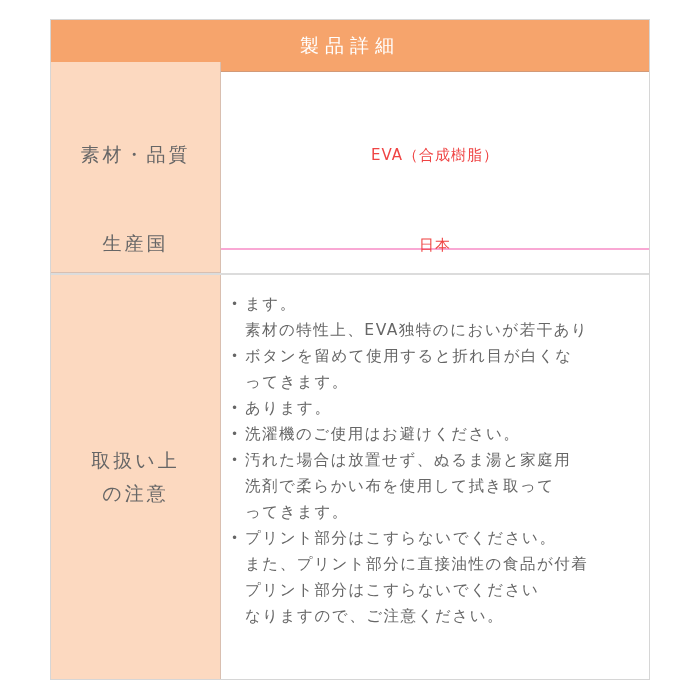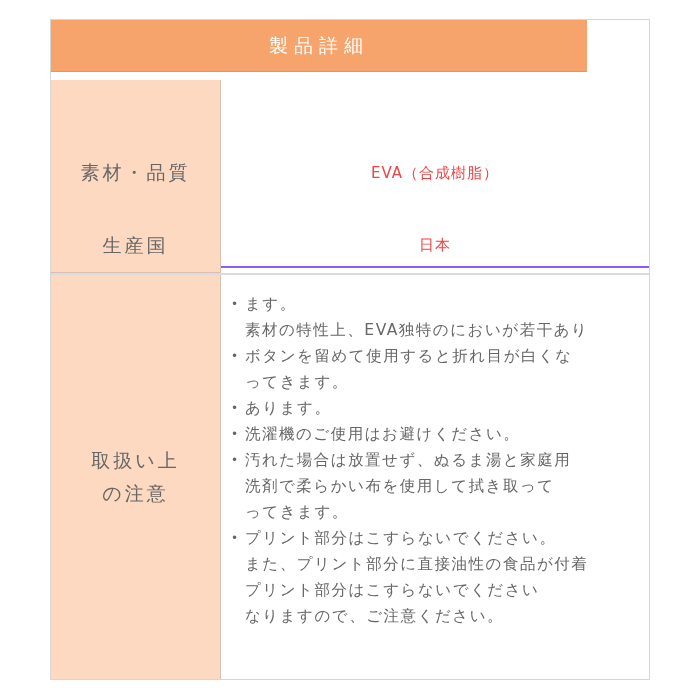--- a/index.html
+++ b/index.html
@@ -1,31 +1,31 @@
 <!DOCTYPE html>
 <html><head>
 <meta charset="utf-8">
 <style>
   html, body { margin:0; padding:0; background:#ffffff; }
   body { width:700px; height:700px; position:relative; overflow:hidden;
          font-family:"DejaVu Sans", "Liberation Sans", sans-serif; color:#6b6b6b; }
   .table { position:absolute; left:50px; top:19px; width:600px; height:661px;
            border:1px solid #d6d6d6; box-sizing:border-box; background:#fff; }
-  .header { position:absolute; left:0; top:0; width:536px; height:52px; background:#f6a46c;
+  .header { position:absolute; left:0; top:0; width:598px; height:52px; background:#f6a46c;
             border-bottom:1px solid #d29a78; box-sizing:border-box;
             display:flex; align-items:center; justify-content:center;
             color:#ffffff; font-size:19px; letter-spacing:6px; }
   .row { position:absolute; left:0; width:598px; box-sizing:border-box; display:flex; }
   .row .label { width:170px; background:#fcd9c0; border-right:1px solid #d9bfb0;
                 box-sizing:border-box; display:flex; align-items:center; justify-content:center;
                 text-align:center; font-size:19px; letter-spacing:3px; color:#666; line-height:33px; }
   .row .value { flex:1; display:flex; align-items:center; justify-content:center;
                 font-size:15px; letter-spacing:1px; color:#ef4444; }
-  .r1 { top:60px; height:188px; border-bottom:2px solid #8b5cf6; }
-  .r2 { top:198px; height:57px; border-bottom:2px solid #dcdcdc; }
+  .r1 { top:42px; height:188px; border-bottom:2px solid #f9a8d4; }
+  .r2 { top:198px; height:57px; border-bottom:2px solid #dcdcdc;font-family:Liberation Mono, monospace; }
   .r3 { top:255px; height:404px; }
   .r1 .label, .r2 .label { border-bottom:1px solid #d9bfb0; }
   .notes { flex:1; padding:16px 12px 0 10px; box-sizing:border-box; display:block; }
   .note { display:flex; font-size:15.5px; line-height:26px; letter-spacing:1.5px; color:#666; }
   .note .bullet { width:14px; flex:none; font-size:12px; }
   .note .text { flex:1; }
 </style>
 </head>
 <body>
 

